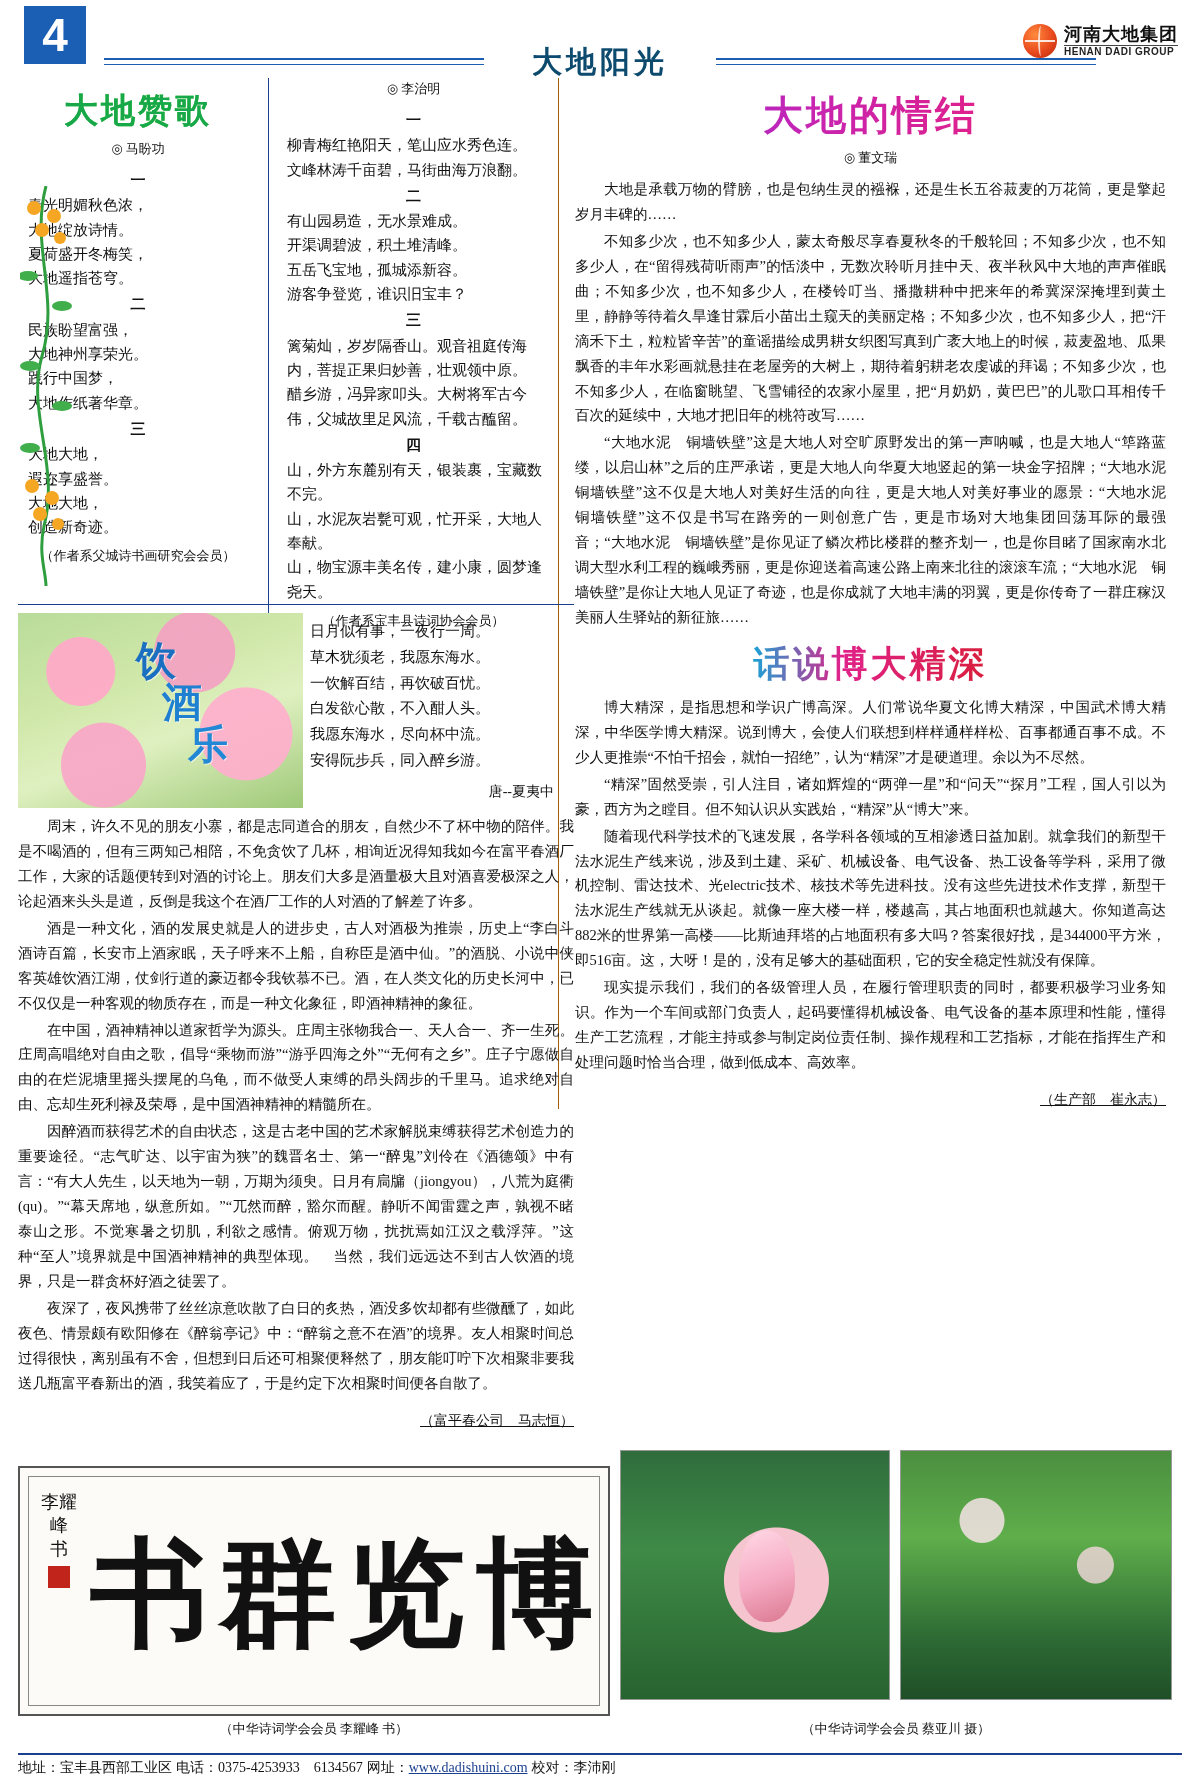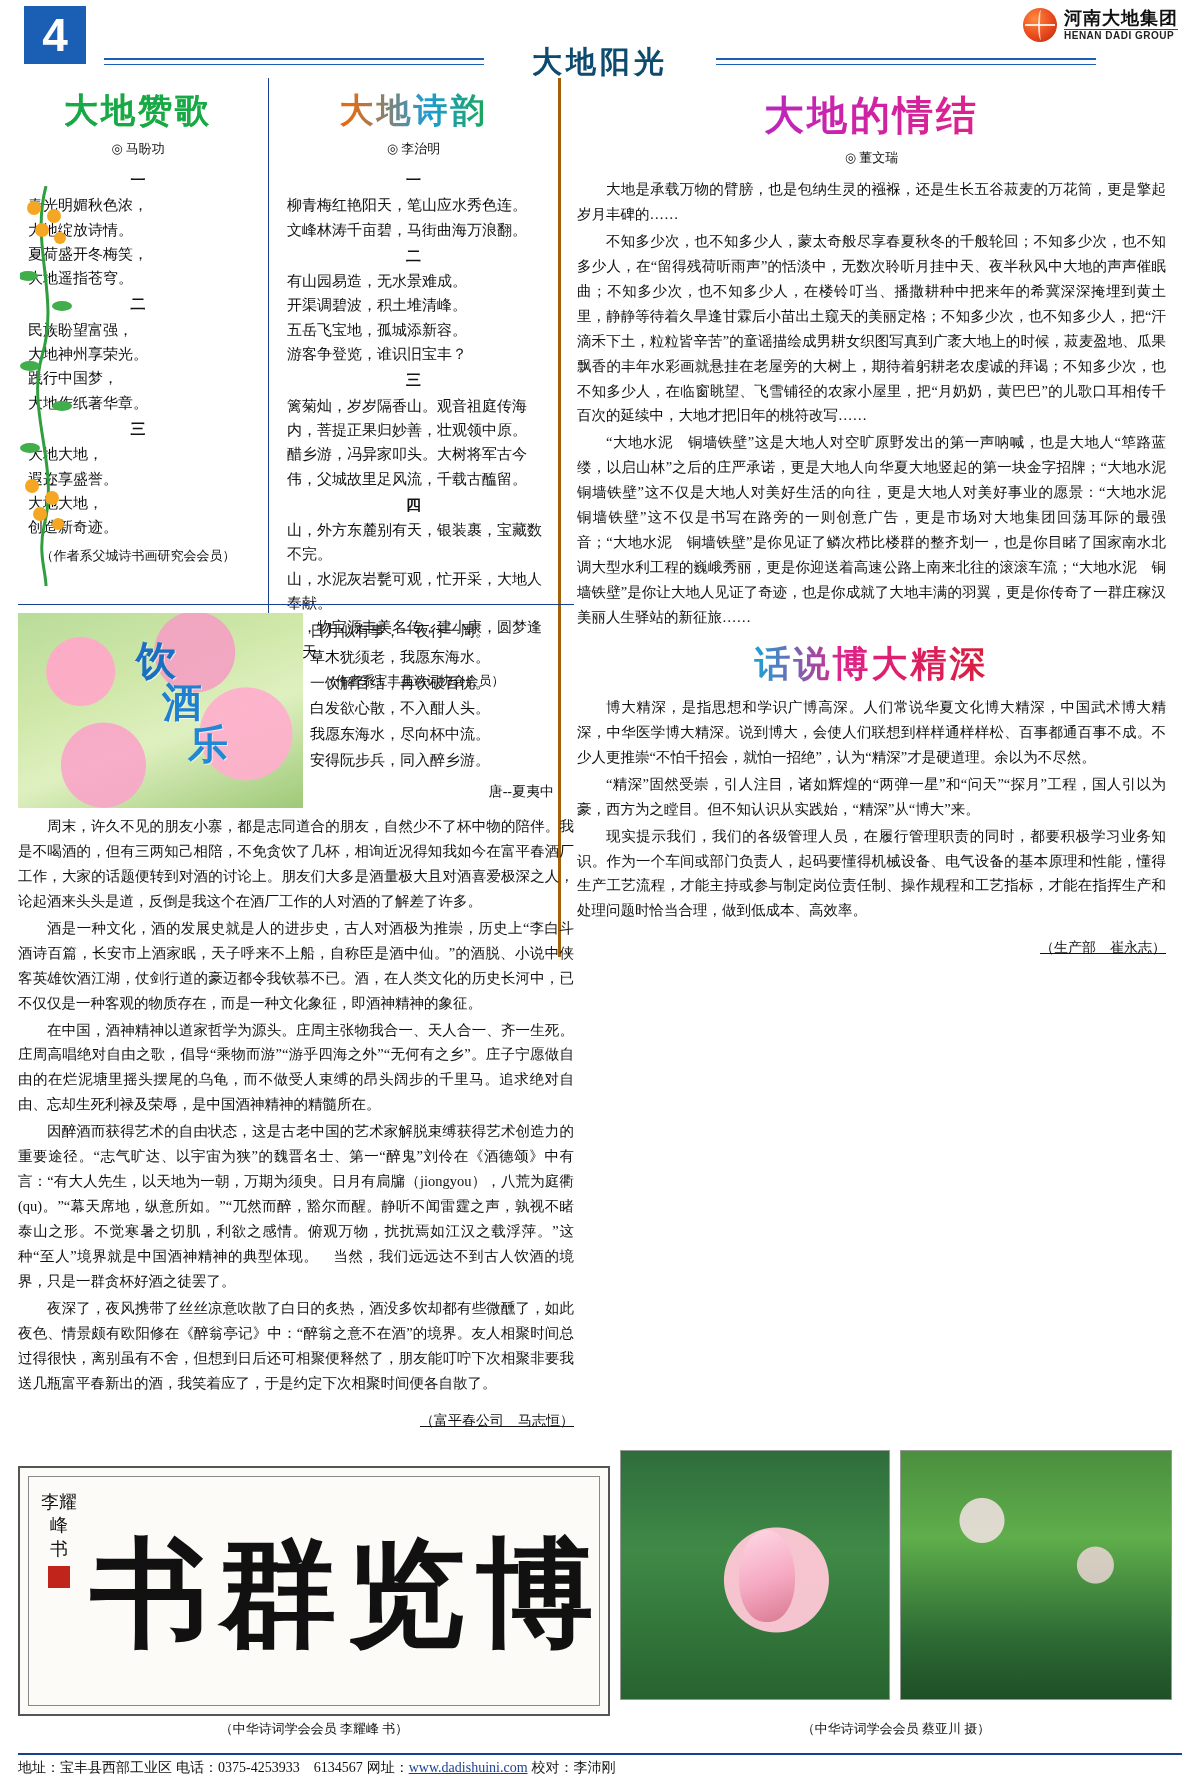--- a/index.html
+++ b/index.html
@@ -24,21 +24,21 @@
     position:absolute;left:0;right:0;top:42px;text-align:center;
     font-size:30px;font-weight:bold;color:#0c4a6e;letter-spacing:4px;
     font-family:"DejaVu Sans","Liberation Sans",sans-serif;
   }
   .mast-rule-left,.mast-rule-right{
     position:absolute;top:58px;height:4px;border-top:2px solid #1a5fb4;border-bottom:1px solid #1a5fb4;
   }
   .mast-rule-left{left:86px;width:380px;}
   .mast-rule-right{right:86px;width:380px;}
   .logo{
-    position:absolute;right:4px;top:8px;display:flex;align-items:center;gap:7px;
+    position:absolute;right:4px;top:24px;display:flex;align-items:center;gap:7px;
   }
   .logo-globe{
     width:34px;height:34px;border-radius:50%;
     background:radial-gradient(circle at 35% 32%, #ff8a3d 0%, #e8491d 55%, #b5260c 100%);
     position:relative;
   }
   .logo-globe:before{
     content:"";position:absolute;left:2px;top:16px;width:30px;height:2px;background:rgba(255,255,255,.85);
   }
   .logo-globe:after{
@@ -47,21 +47,21 @@
   }
   .logo-text{line-height:1.05;}
   .logo-cn{font-size:18px;font-weight:bold;color:#111;letter-spacing:1px;font-family:"DejaVu Sans","Liberation Sans",sans-serif;}
   .logo-en{font-size:10px;font-weight:bold;color:#222;letter-spacing:.5px;font-family:"Liberation Sans",sans-serif;border-top:1px solid #444;padding-top:1px;margin-top:1px;}
 
   
   .body-wrap{position:relative;}
   .cols{display:flex;gap:0;align-items:flex-start;}
   .col-left{width:250px;flex:none;padding-right:10px;box-sizing:border-box;}
   .col-mid{width:290px;flex:none;padding:0 12px;box-sizing:border-box;border-left:1px solid #1a3f8f;}
-  .col-right{width:608px;flex:none;padding-left:16px;box-sizing:border-box;border-left:3px solid #a16207;}
+  .col-right{width:608px;flex:none;padding-left:16px;box-sizing:border-box;border-left:1px solid #a16207;}
 
   
   .art-title{
     text-align:center;font-size:34px;font-weight:bold;letter-spacing:3px;
     font-family:"DejaVu Sans","Liberation Sans",sans-serif;margin:10px 0 6px;
   }
   .t-green{
     background:linear-gradient(90deg,#17a84a 0%,#6fd43a 55%,#17a84a 100%);
     -webkit-background-clip:text;background-clip:text;color:transparent;
     text-shadow:0 0 0 #17a84a;
@@ -237,21 +237,20 @@
           <div class="stanza-num">三</div>
           <div class="line">大地大地，</div>
           <div class="line">遐迩享盛誉。</div>
           <div class="line">大地大地，</div>
           <div class="line">创造新奇迹。</div>
         </div>
         <div class="credit">（作者系父城诗书画研究会会员）</div>
       </div>
 
       <div class="col-mid">
-        <div class="art-title t-multi">大地诗韵</div>
         <div class="byline">◎ 李治明</div>
         <div class="poem poem-mid">
           <div class="stanza-num">一</div>
           <div class="line">柳青梅红艳阳天，笔山应水秀色连。</div>
           <div class="line">文峰林涛千亩碧，马街曲海万浪翻。</div>
 
           <div class="stanza-num">二</div>
           <div class="line">有山园易造，无水景难成。</div>
           <div class="line">开渠调碧波，积土堆清峰。</div>
           <div class="line">五岳飞宝地，孤城添新容。</div>
@@ -275,20 +274,21 @@
         <div class="article">
           <p>大地是承载万物的臂膀，也是包纳生灵的襁褓，还是生长五谷菽麦的万花筒，更是擎起岁月丰碑的……</p>
           <p>不知多少次，也不知多少人，蒙太奇般尽享春夏秋冬的千般轮回；不知多少次，也不知多少人，在“留得残荷听雨声”的恬淡中，无数次聆听月挂中天、夜半秋风中大地的声声催眠曲；不知多少次，也不知多少人，在楼铃叮当、播撒耕种中把来年的希冀深深掩埋到黄土里，静静等待着久旱逢甘霖后小苗出土窥天的美丽定格；不知多少次，也不知多少人，把“汗滴禾下土，粒粒皆辛苦”的童谣描绘成男耕女织图写真到广袤大地上的时候，菽麦盈地、瓜果飘香的丰年水彩画就悬挂在老屋旁的大树上，期待着躬耕老农虔诚的拜谒；不知多少次，也不知多少人，在临窗眺望、飞雪铺径的农家小屋里，把“月奶奶，黄巴巴”的儿歌口耳相传千百次的延续中，大地才把旧年的桃符改写……</p>
           <p>“大地水泥　铜墙铁壁”这是大地人对空旷原野发出的第一声呐喊，也是大地人“筚路蓝缕，以启山林”之后的庄严承诺，更是大地人向华夏大地竖起的第一块金字招牌；“大地水泥　铜墙铁壁”这不仅是大地人对美好生活的向往，更是大地人对美好事业的愿景：“大地水泥　铜墙铁壁”这不仅是书写在路旁的一则创意广告，更是市场对大地集团回荡耳际的最强音；“大地水泥　铜墙铁壁”是你见证了鳞次栉比楼群的整齐划一，也是你目睹了国家南水北调大型水利工程的巍峨秀丽，更是你迎送着高速公路上南来北往的滚滚车流；“大地水泥　铜墙铁壁”是你让大地人见证了奇迹，也是你成就了大地丰满的羽翼，更是你传奇了一群庄稼汉美丽人生驿站的新征旅……</p>
         </div>
 
         <div class="art-title t-mixed">话说博大精深</div>
         <div class="article">
           <p>博大精深，是指思想和学识广博高深。人们常说华夏文化博大精深，中国武术博大精深，中华医学博大精深。说到博大，会使人们联想到样样通样样松、百事都通百事不成。不少人更推崇“不怕千招会，就怕一招绝”，认为“精深”才是硬道理。余以为不尽然。</p>
           <p>“精深”固然受崇，引人注目，诸如辉煌的“两弹一星”和“问天”“探月”工程，国人引以为豪，西方为之瞠目。但不知认识从实践始，“精深”从“博大”来。</p>
+          <p>随着现代科学技术的飞速发展，各学科各领域的互相渗透日益加剧。就拿我们的新型干法水泥生产线来说，涉及到土建、采矿、机械设备、电气设备、热工设备等学科，采用了微机控制、雷达技术、光electric技术、核技术等先进科技。没有这些先进技术作支撑，新型干法水泥生产线就无从谈起。就像一座大楼一样，楼越高，其占地面积也就越大。你知道高达882米的世界第一高楼——比斯迪拜塔的占地面积有多大吗？答案很好找，是344000平方米，即516亩。这，大呀！是的，没有足够大的基础面积，它的安全稳定性就没有保障。</p>
           <p>现实提示我们，我们的各级管理人员，在履行管理职责的同时，都要积极学习业务知识。作为一个车间或部门负责人，起码要懂得机械设备、电气设备的基本原理和性能，懂得生产工艺流程，才能主持或参与制定岗位责任制、操作规程和工艺指标，才能在指挥生产和处理问题时恰当合理，做到低成本、高效率。</p>
         </div>
         <div class="sig">（生产部　崔永志）</div>
       </div>
     </div>
 
     <div style="position:absolute;left:0;top:518px;width:556px;">
       <hr class="mid-sep">
       <div class="pic-block">
         <div class="pic-photo">

